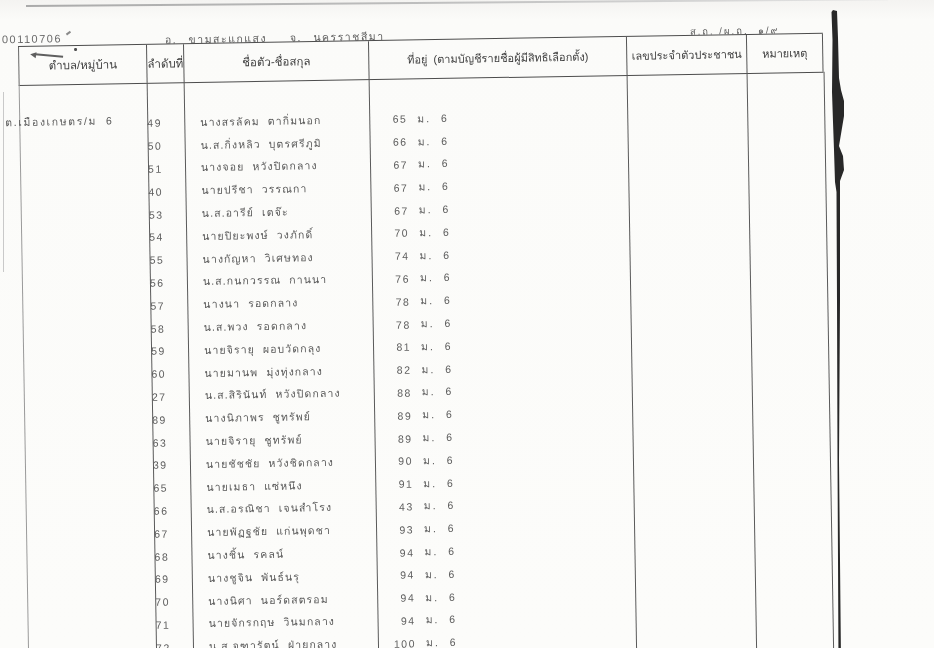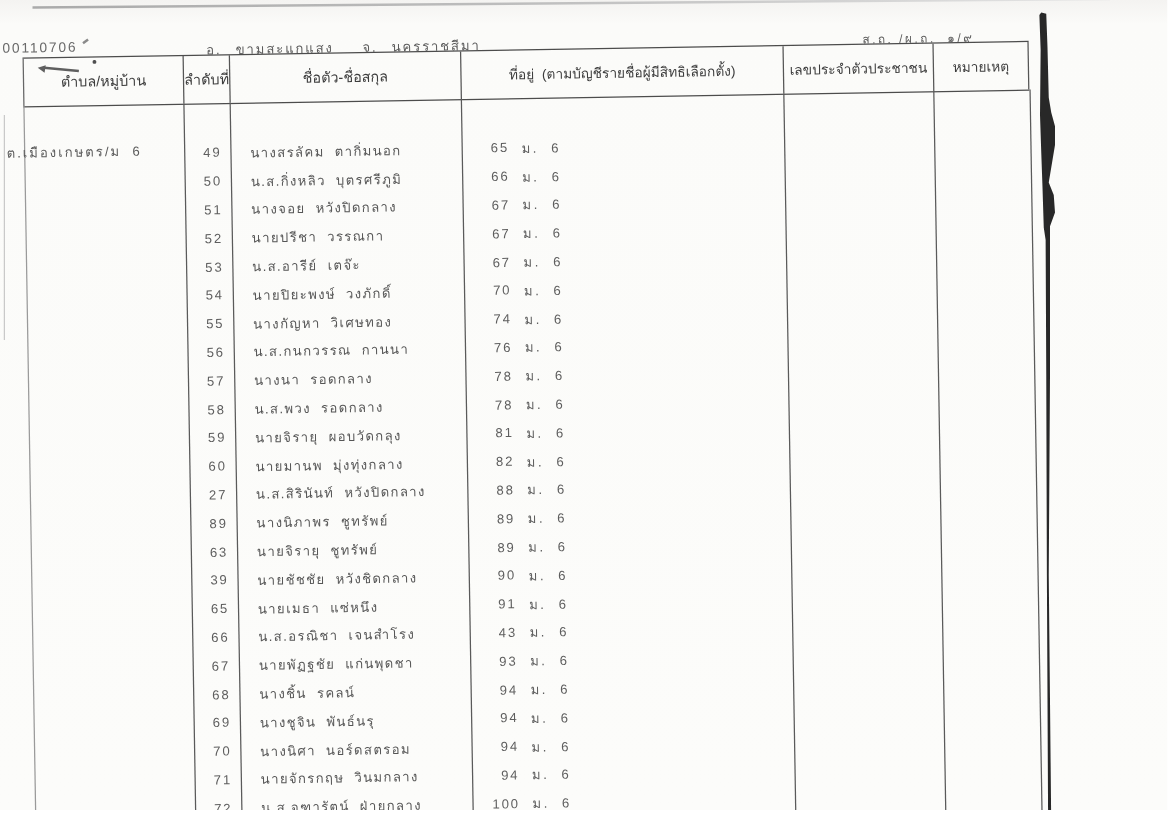--- a/index.html
+++ b/index.html
@@ -50,21 +50,21 @@
   .th.w-addr{font-size:11px;}
   .th.w-id{font-size:11px;} .th.w-remark{font-size:11px;}
   
   .tbody{position:absolute;left:0;top:39px;width:805px;height:601px;}
   .vline{position:absolute;top:0;width:1px;height:601px;background:#5a5a5a;}
   .vline.light{background:#9a9a9a;}
   .rows{position:absolute;left:0;top:29px;width:805px;}
   .row{height:22.8px;display:flex;align-items:center;}
   .cell{box-sizing:border-box;white-space:pre;overflow:visible;}
   .cell-area{width:128px;}
-  .cell-no{width:37px;text-align:right;padding-right:7px;font-size:10.5px;letter-spacing:1.5px;color:#5e5e5e;}
+  .cell-no{width:37px;text-align:right;padding-right:23px;font-size:10.5px;letter-spacing:1.5px;color:#5e5e5e;}
   .cell-name{width:185px;padding-left:16px;font-size:10.5px;letter-spacing:1.1px;color:#565656;}
   .cell-addr{width:258px;padding-left:14px;font-size:10.5px;color:#5e5e5e;display:flex;align-items:center;}
   .addr-no{display:inline-block;width:24px;text-align:right;letter-spacing:1.5px;}
   .addr-rest{margin-left:10px;letter-spacing:2px;white-space:pre;}
   .cell-id{width:120px;} .cell-remark{width:77px;}
   .area-label{
     position:absolute;left:-14px;top:68px;font-size:10.5px;letter-spacing:1.6px;color:#5a5a5a;white-space:pre;
   }
   .pen-mark{position:absolute;left:12px;top:6px;width:34px;height:8px;}
   .pen-line{position:absolute;left:5px;top:3px;width:28px;height:1.5px;background:#5f5f5f;transform:rotate(6deg);}
@@ -149,21 +149,21 @@
     <div class="cell cell-addr">
       <span class="addr-no">67</span>
       <span class="addr-rest">ม.  6</span>
     </div>
     <div class="cell cell-id"></div>
     <div class="cell cell-remark"></div>
   </div>
 
   <div class="row">
     <div class="cell cell-area"></div>
-    <div class="cell cell-no">52</div>
+    <div class="cell cell-no">40</div>
     <div class="cell cell-name">นายปรีชา  วรรณกา</div>
     <div class="cell cell-addr">
       <span class="addr-no">67</span>
       <span class="addr-rest">ม.  6</span>
     </div>
     <div class="cell cell-id"></div>
     <div class="cell cell-remark"></div>
   </div>
 
   <div class="row">

